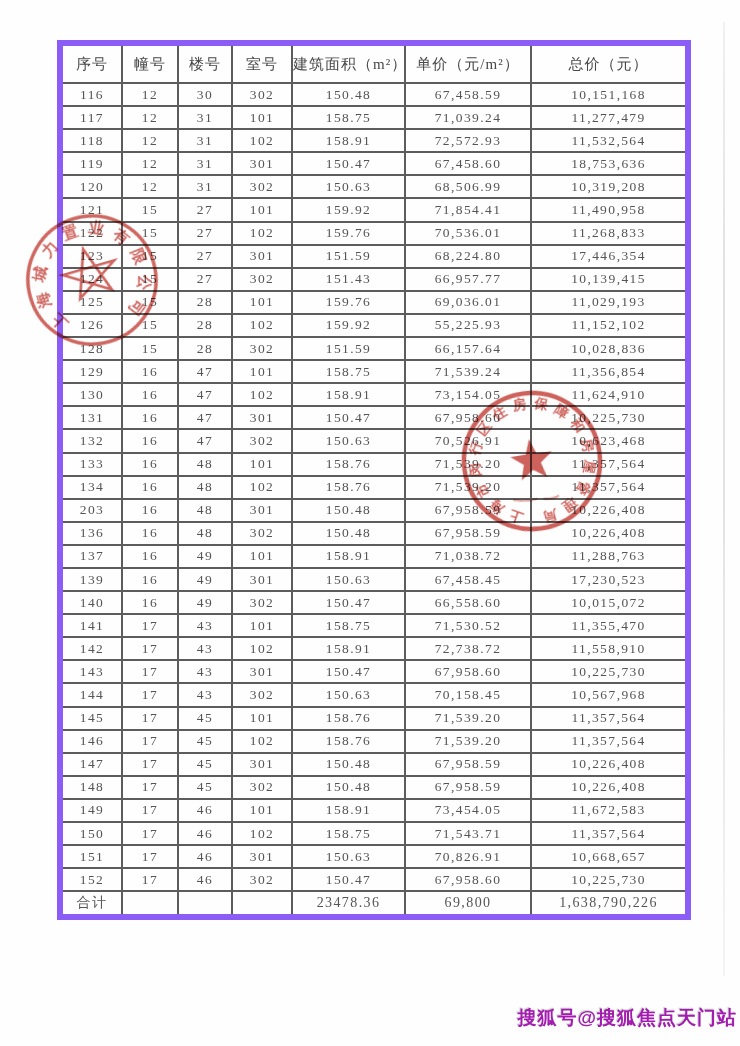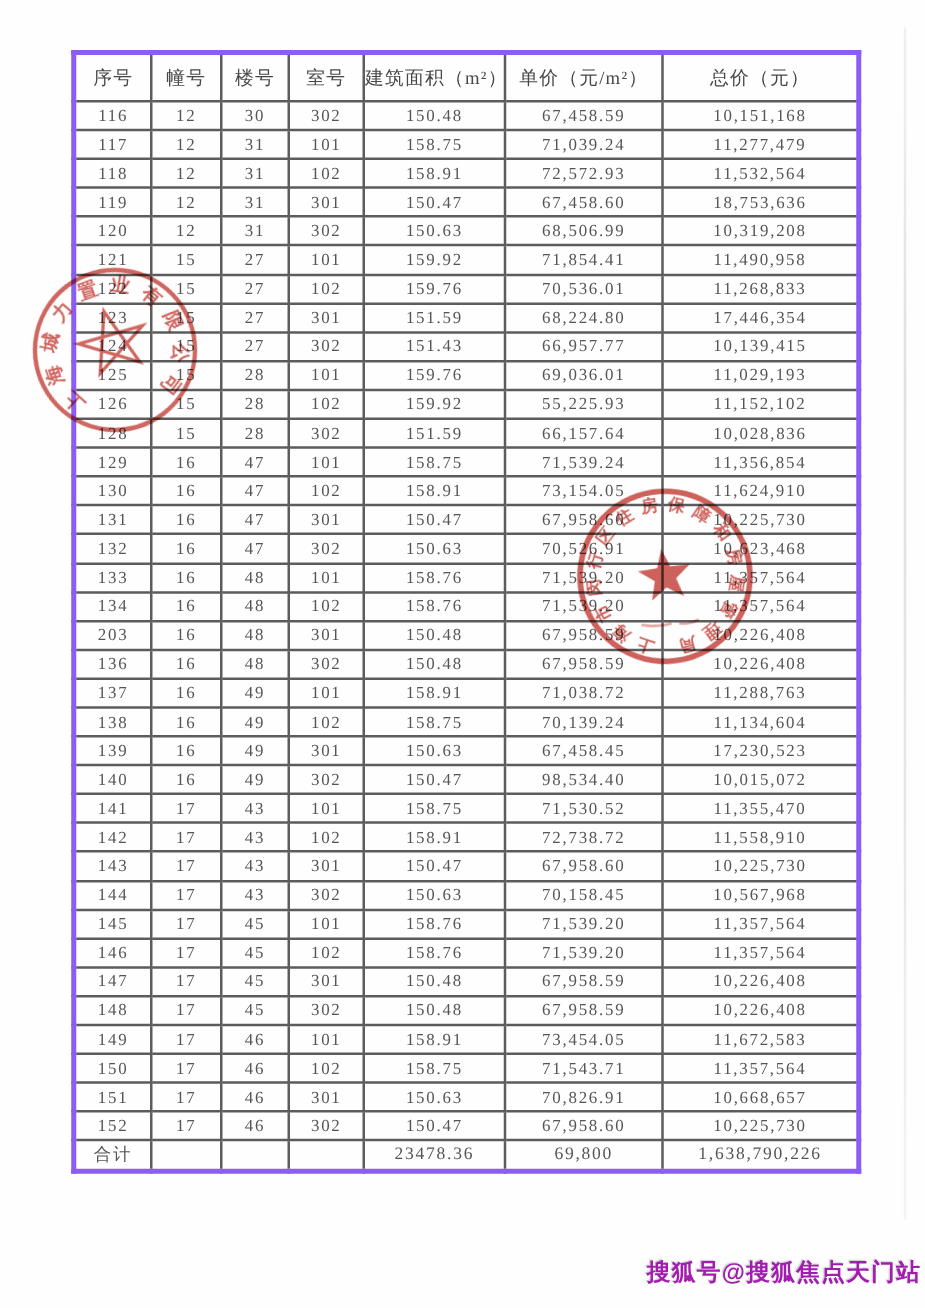--- a/index.html
+++ b/index.html
@@ -12,21 +12,21 @@
   .scan-line{
     position:absolute;right:15px;top:22px;bottom:70px;width:2px;
     background:linear-gradient(#ededed,#d8d8d8 30%,#e2e2e2 70%,#f2f2f2);
     opacity:.8;
   }
   table.price-table{
     position:absolute;left:57px;top:40px;width:628px;
     border-collapse:collapse;table-layout:fixed;
     color:#4c4c4c;
   }
-  table.price-table{border:4px solid #8b5cf6;padding-left:25px;}
+  table.price-table{border:6px solid #8b5cf6;padding-left:25px;}
   .price-table th,.price-table td{
     border:2px solid #5c5c5c;
     text-align:center;vertical-align:middle;
     padding:0;font-weight:normal;
     white-space:nowrap;overflow:hidden;
   }
   .price-table thead th{
     height:36px;font-size:15px;letter-spacing:1px;color:#474747;
   }
   .price-table tbody td{
@@ -265,44 +265,35 @@
         <tr data-name="table-row">
           <td data-name="cell-seq">137</td>
           <td data-name="cell-building-no">16</td>
           <td data-name="cell-block-no">49</td>
           <td data-name="cell-room-no">101</td>
           <td data-name="cell-floor-area">158.91</td>
           <td data-name="cell-unit-price">71,038.72</td>
           <td data-name="cell-total-price">11,288,763</td>
         </tr>
         <tr data-name="table-row">
-          <td data-name="cell-seq">138</td>
-          <td data-name="cell-building-no">16</td>
-          <td data-name="cell-block-no">49</td>
-          <td data-name="cell-room-no">102</td>
-          <td data-name="cell-floor-area">158.75</td>
-          <td data-name="cell-unit-price">70,139.24</td>
-          <td data-name="cell-total-price">11,134,604</td>
-        </tr>
-        <tr data-name="table-row">
           <td data-name="cell-seq">139</td>
           <td data-name="cell-building-no">16</td>
           <td data-name="cell-block-no">49</td>
           <td data-name="cell-room-no">301</td>
           <td data-name="cell-floor-area">150.63</td>
           <td data-name="cell-unit-price">67,458.45</td>
           <td data-name="cell-total-price">17,230,523</td>
         </tr>
         <tr data-name="table-row">
           <td data-name="cell-seq">140</td>
           <td data-name="cell-building-no">16</td>
           <td data-name="cell-block-no">49</td>
           <td data-name="cell-room-no">302</td>
           <td data-name="cell-floor-area">150.47</td>
-          <td data-name="cell-unit-price">98,534.40</td>
+          <td data-name="cell-unit-price">66,558.60</td>
           <td data-name="cell-total-price">10,015,072</td>
         </tr>
         <tr data-name="table-row">
           <td data-name="cell-seq">141</td>
           <td data-name="cell-building-no">17</td>
           <td data-name="cell-block-no">43</td>
           <td data-name="cell-room-no">101</td>
           <td data-name="cell-floor-area">158.75</td>
           <td data-name="cell-unit-price">71,530.52</td>
           <td data-name="cell-total-price">11,355,470</td>

